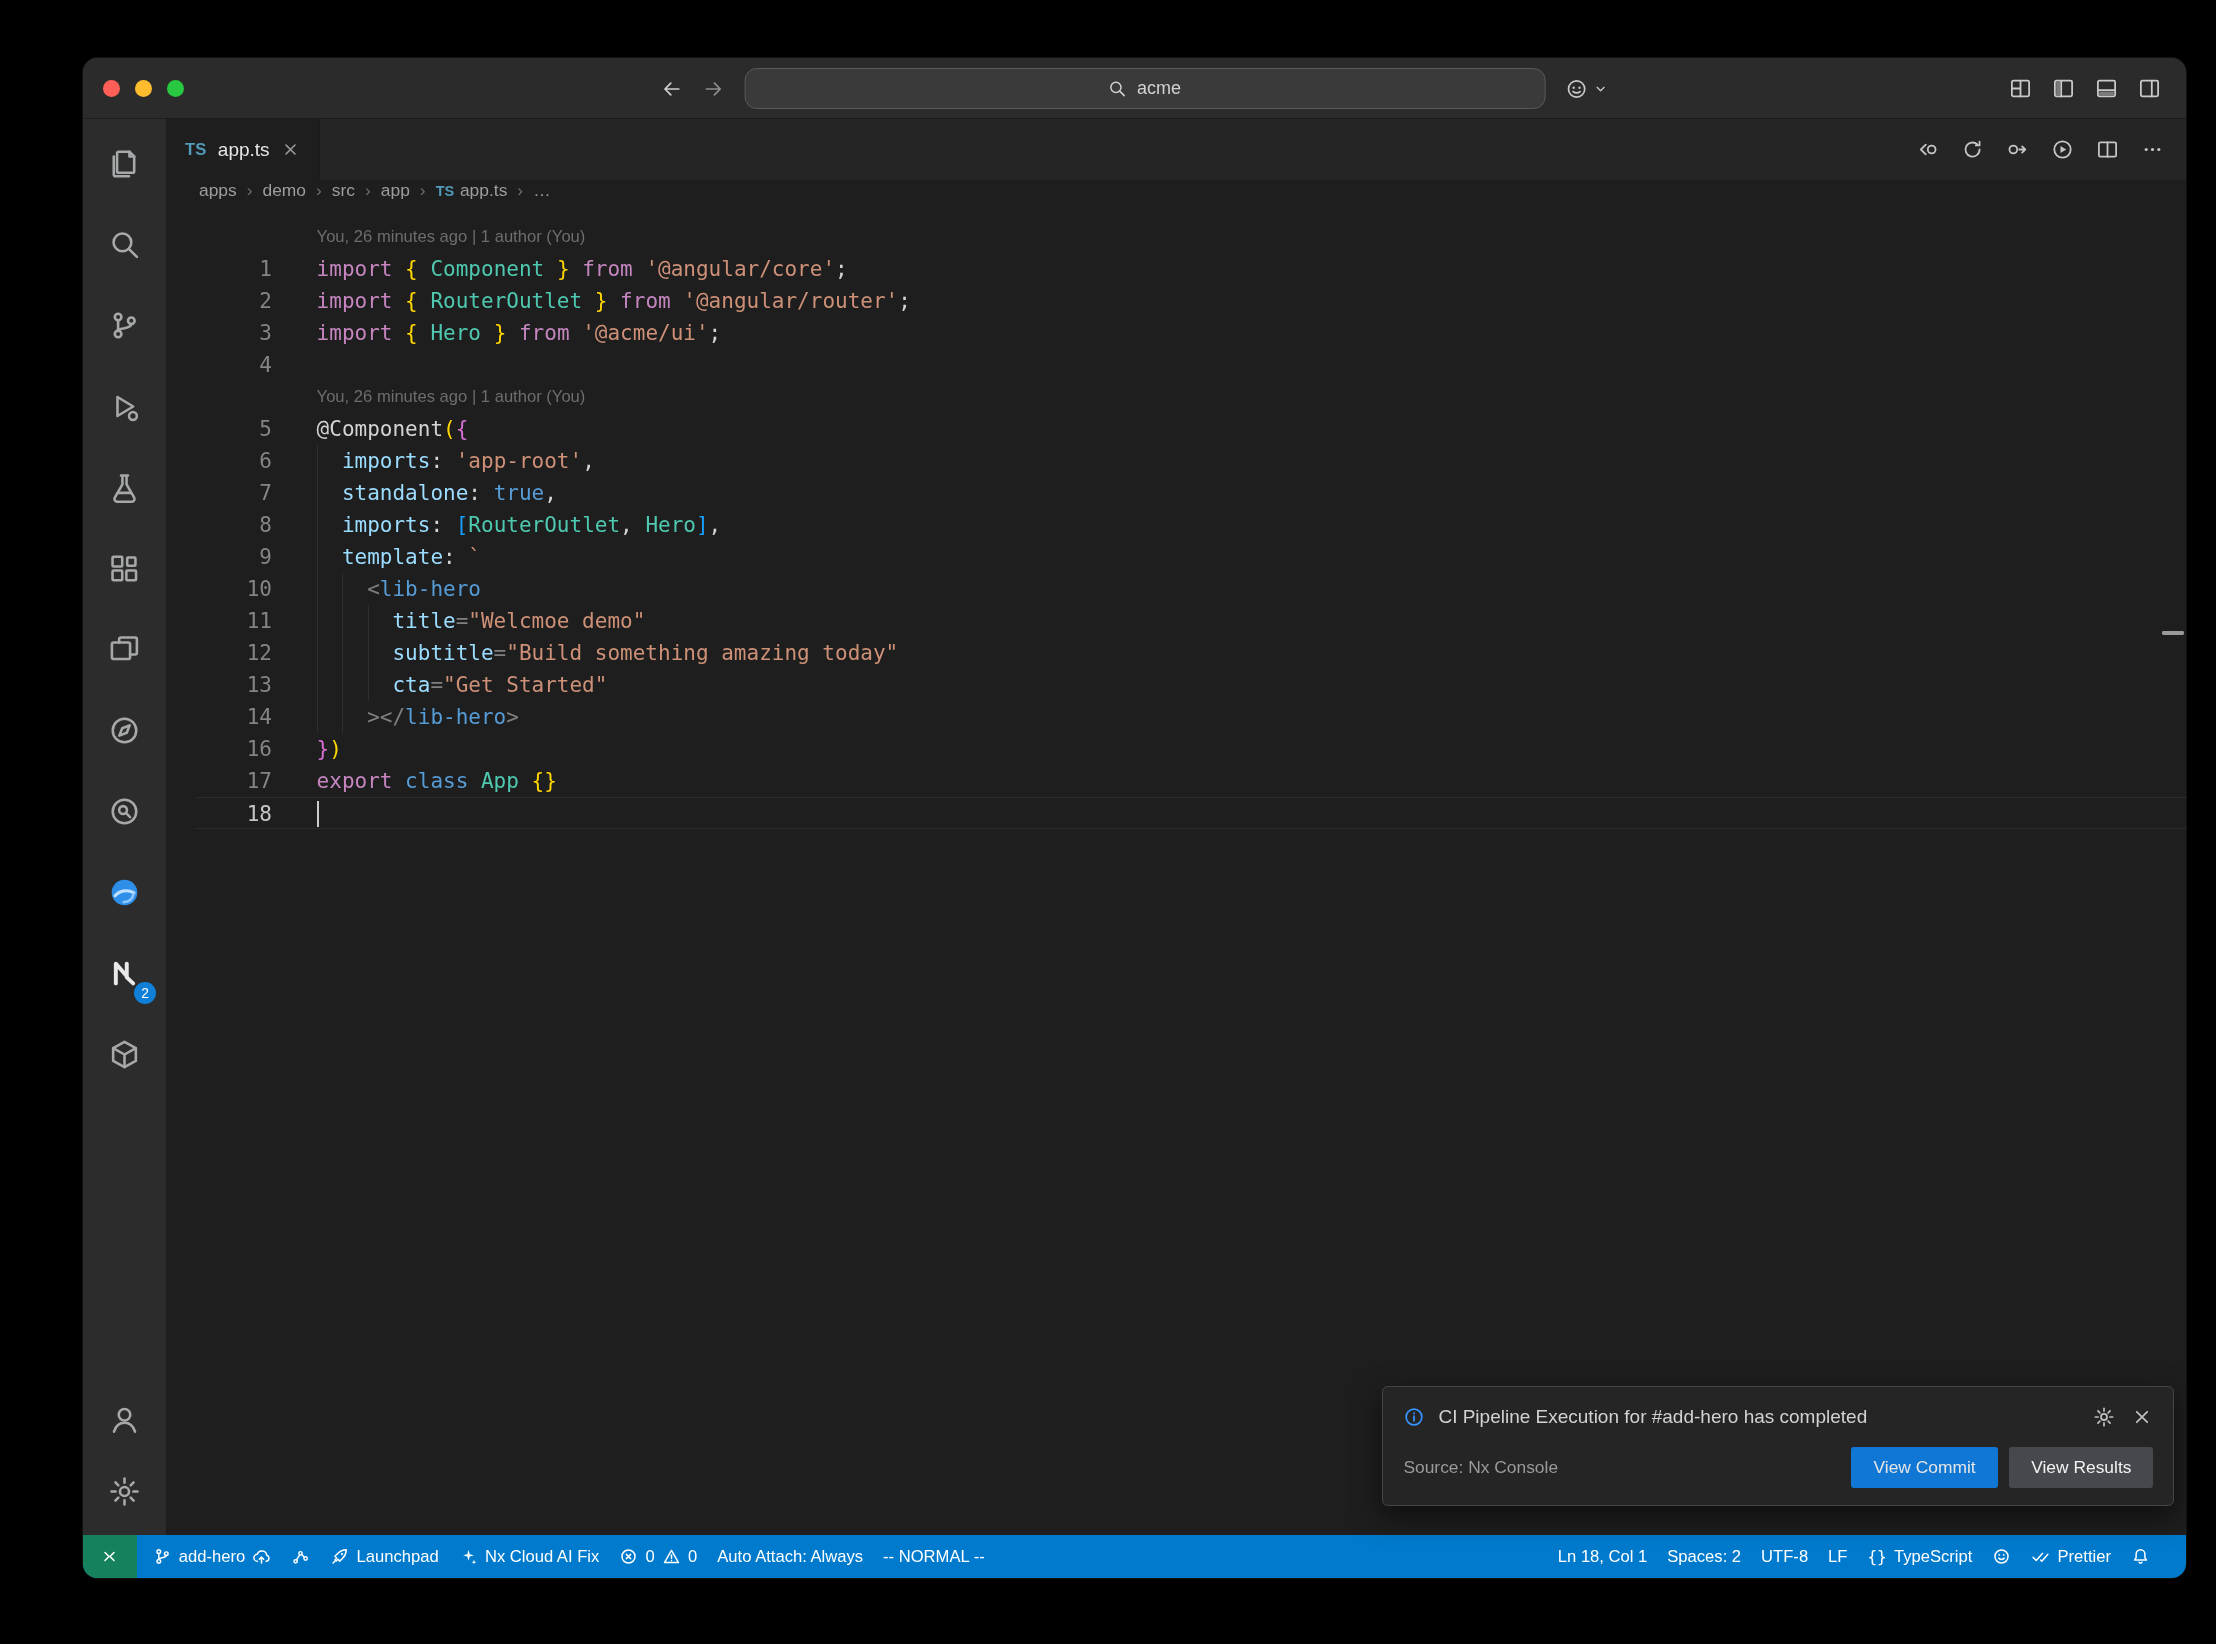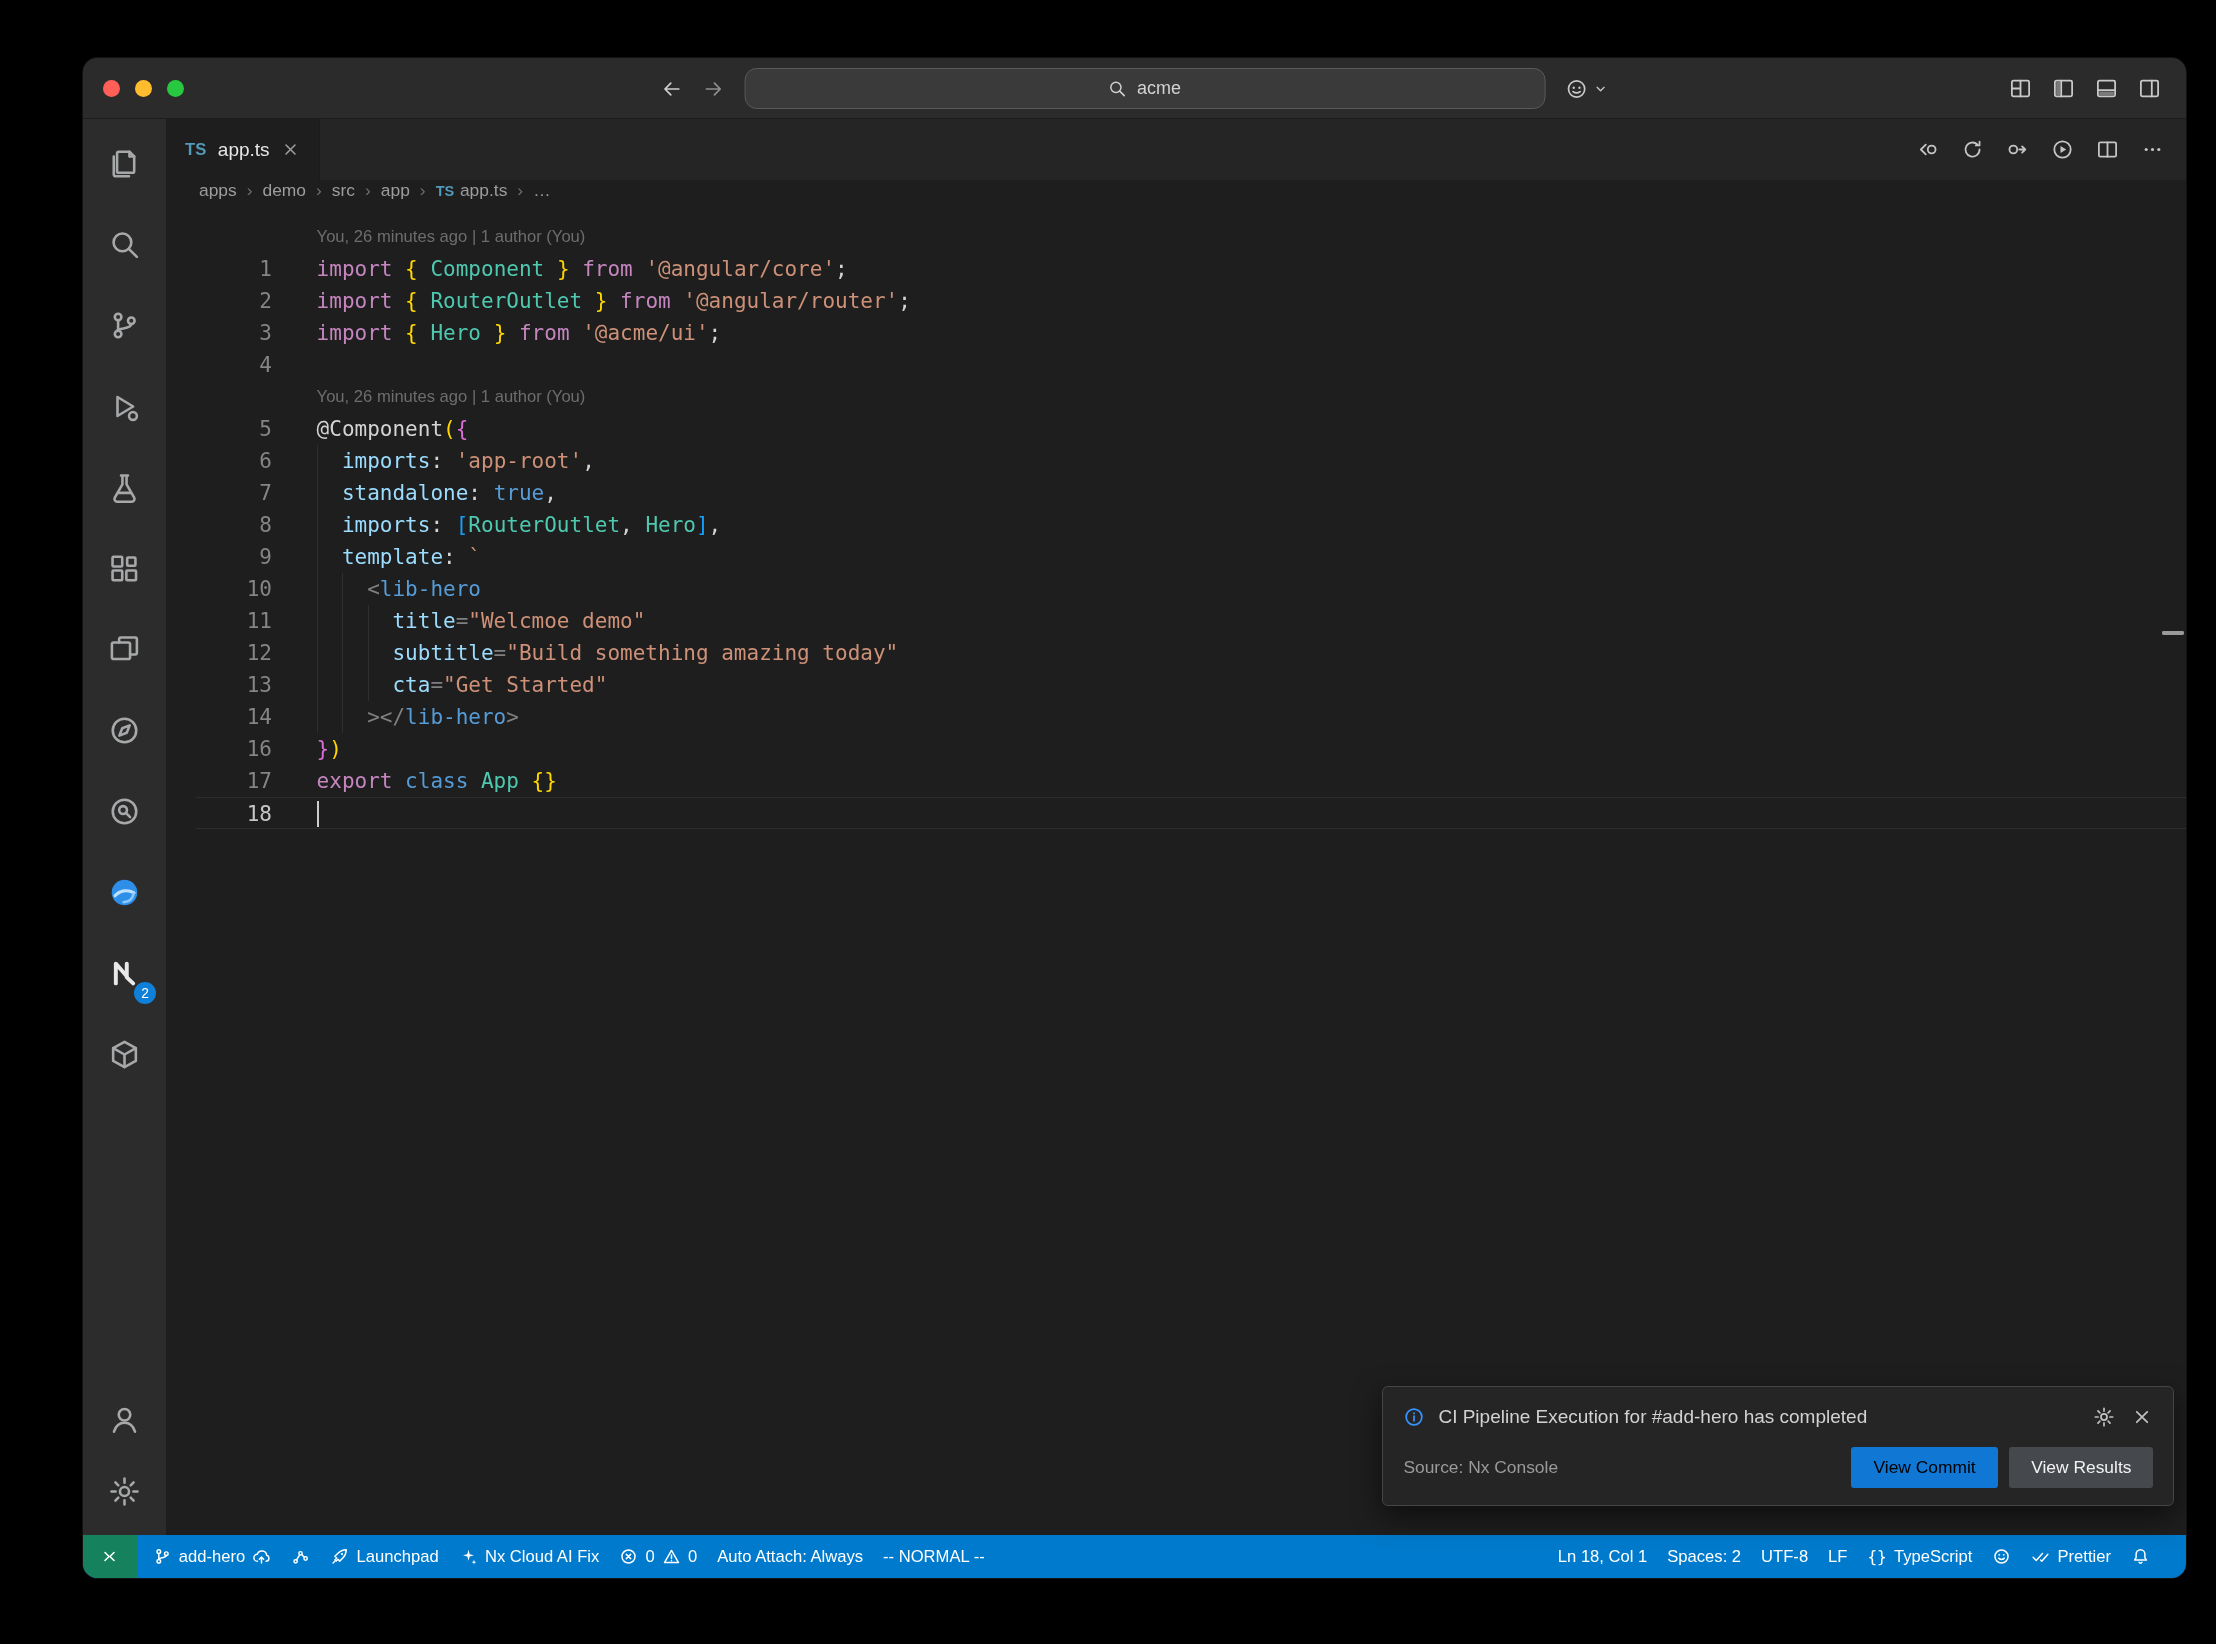--- a/index.html
+++ b/index.html
@@ -81,21 +81,21 @@
   .toast { position:absolute; right:11.6px; bottom:72px; width:792px; background:#252526;
     border:0.7px solid #454545; border-radius:5.8px; padding:19px 20px 17.4px; z-index:5;
     box-shadow:0 10px 29px rgba(0,0,0,.55); display:flex; flex-direction:column; gap:19px; }
   .toast-head { display:flex; align-items:center; gap:13px; }
   .toast-title { flex:1; color:#d2d2d2; font-size:19px; }
   .toast-actions { display:flex; gap:16px; color:#c0c0c0; }
   .toast [data-icon="info"] { color:var(--info-color,#3794ff); }
   .toast-foot { display:flex; align-items:center; }
   .toast-source { flex:1; color:#9a9a9a; font-size:17.4px; }
   .btn { display:flex; align-items:center; height:41px; padding:0 22px; border-radius:2.9px; font-size:17.4px; }
-  .btn.primary { background:var(--btn-primary,#1177d4); color:#000000; }
+  .btn.primary { background:var(--btn-primary,#1177d4); color:#e5e5e5; }
   .btn.secondary { background:var(--btn-secondary,#45494d); color:#f2f2f2; margin-left:11.6px; }
 
   .icon { display:inline-flex; align-items:center; justify-content:center; line-height:0; }
   .icon.txt { font-family:"DejaVu Sans Mono", monospace; font-size:16px; line-height:1; }
 </style>
 <style>.tk-kw{color:#c586c0}.tk-kw2{color:#569cd6}.tk-type{color:#4ec9b0}.tk-str{color:#ce9178}.tk-prop{color:#9cdcfe}.tk-const{color:#569cd6}.tk-fg{color:#d4d4d4}.tk-b1{color:#ffd700}.tk-b2{color:#da70d6}.tk-b3{color:#179fff}.tk-tag{color:#569cd6}.tk-tagp{color:#808080}</style></head>
 <body>
 
 <div class="window" data-name="vscode-window">
 

